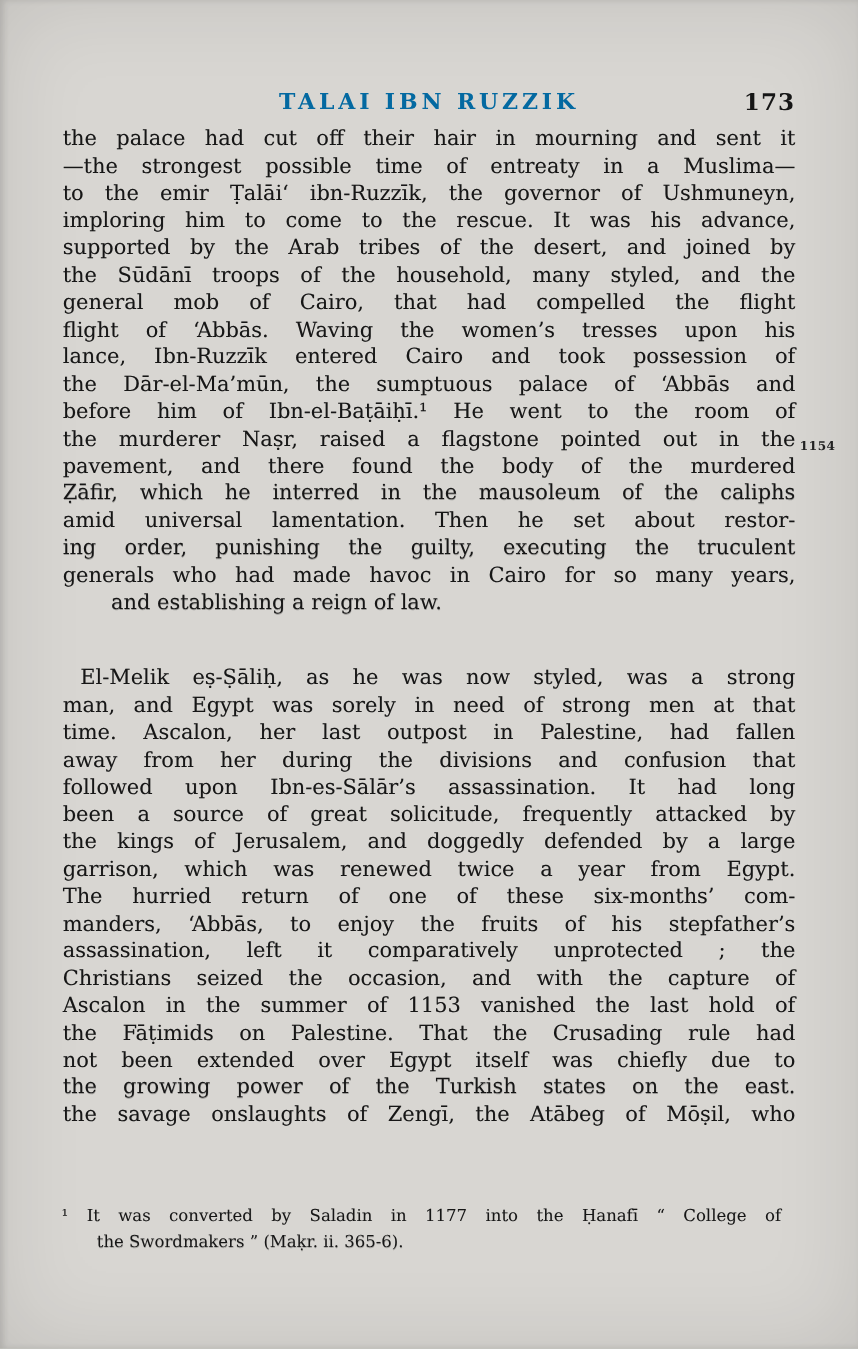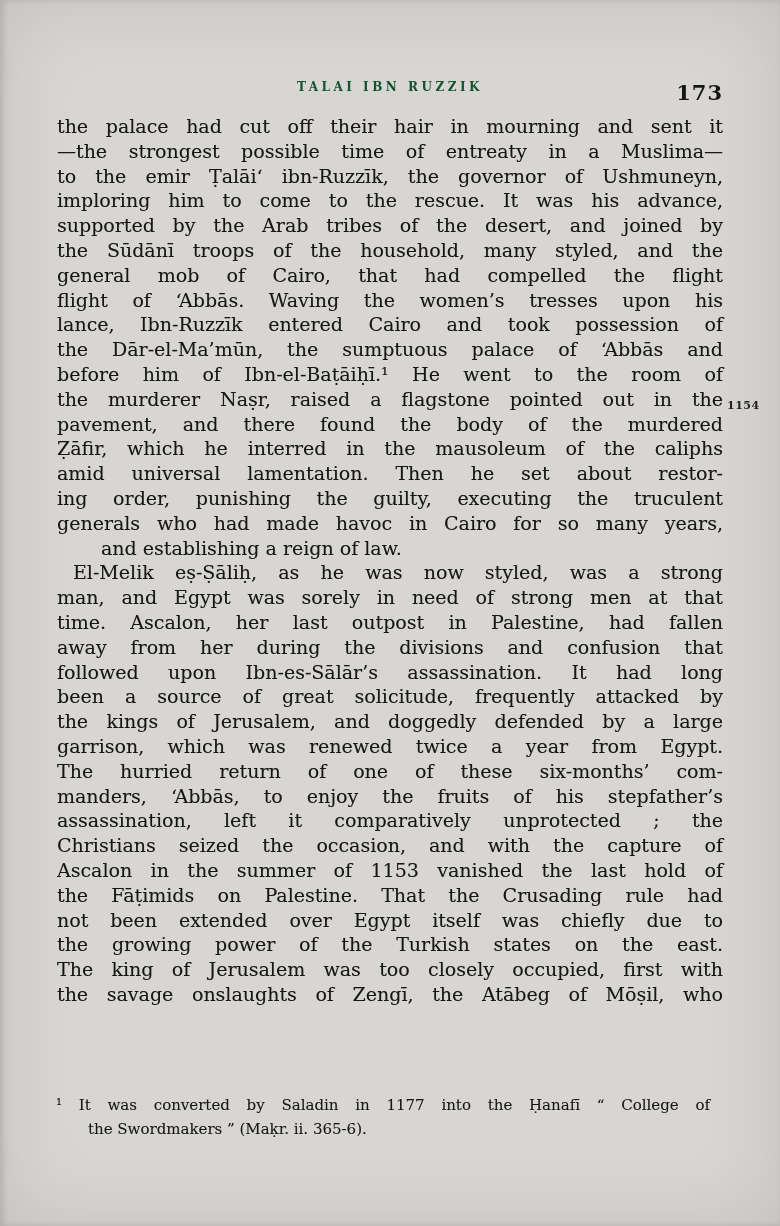--- a/index.html
+++ b/index.html
@@ -18,45 +18,45 @@
   .header {
     position: absolute;
     top: 80px;
     left: 57px;
     width: 666px;
     height: 24px;
   }
   .running-title {
     display: block;
     text-align: center;
-    font-size: 12px;
+    font-size: 20px;
     font-weight: 700;
     letter-spacing: 3.5px;
-    color: #14532d;
+    color: #0369a1;
   }
   .page-number {
     position: absolute;
     right: 0;
     top: 0;
     font-size: 21px;
     font-weight: 700;
     letter-spacing: 1px;
   }
 
   .body-text {
     position: absolute;
     top: 114px;
     left: 57px;
     width: 666px;
     font-size: 19px;
     line-height: 24.8px;
     text-shadow: 0.2px 0.2px 0 rgba(20,20,20,0.30);
   }
   .para { margin: 0; }
-  .para.indent .line:first-child { text-indent: 16px; }
+  .para.indent .line:first-child { text-indent: 16px; margin-top: 44px; }
 
   .line {
     text-align: justify;
     text-align-last: justify;
     -moz-text-align-last: justify;
   }
   .line.last {
     text-align-last: left;
     margin-left: 44px;
     -moz-text-align-last: left;
@@ -126,21 +126,20 @@
       <div class="line">the kings of Jerusalem, and doggedly defended by a large</div>
       <div class="line">garrison, which was renewed twice a year from Egypt.</div>
       <div class="line">The hurried return of one of these six-months’ com-</div>
       <div class="line">manders, ‘Abbās, to enjoy the fruits of his stepfather’s</div>
       <div class="line">assassination, left it comparatively unprotected ; the</div>
       <div class="line">Christians seized the occasion, and with the capture of</div>
       <div class="line">Ascalon in the summer of 1153 vanished the last hold of</div>
       <div class="line">the Fāṭimids on Palestine.  That the Crusading rule had</div>
       <div class="line">not been extended over Egypt itself was chiefly due to</div>
       <div class="line">the growing power of the Turkish states on the east.</div>
-      <div class="line">The king of Jerusalem was too closely occupied, first with</div>
       <div class="line">the savage onslaughts of Zengī, the Atābeg of Mōṣil, who</div>
     </div>
 
   </div>
 
   <div class="margin-note">1154</div>
 
   <div class="footnote">
     <div class="line">¹ It was converted by Saladin in 1177 into the Ḥanafī “ College of</div>
     <div class="line last">the Swordmakers ” (Maḳr. ii. 365-6).</div>

